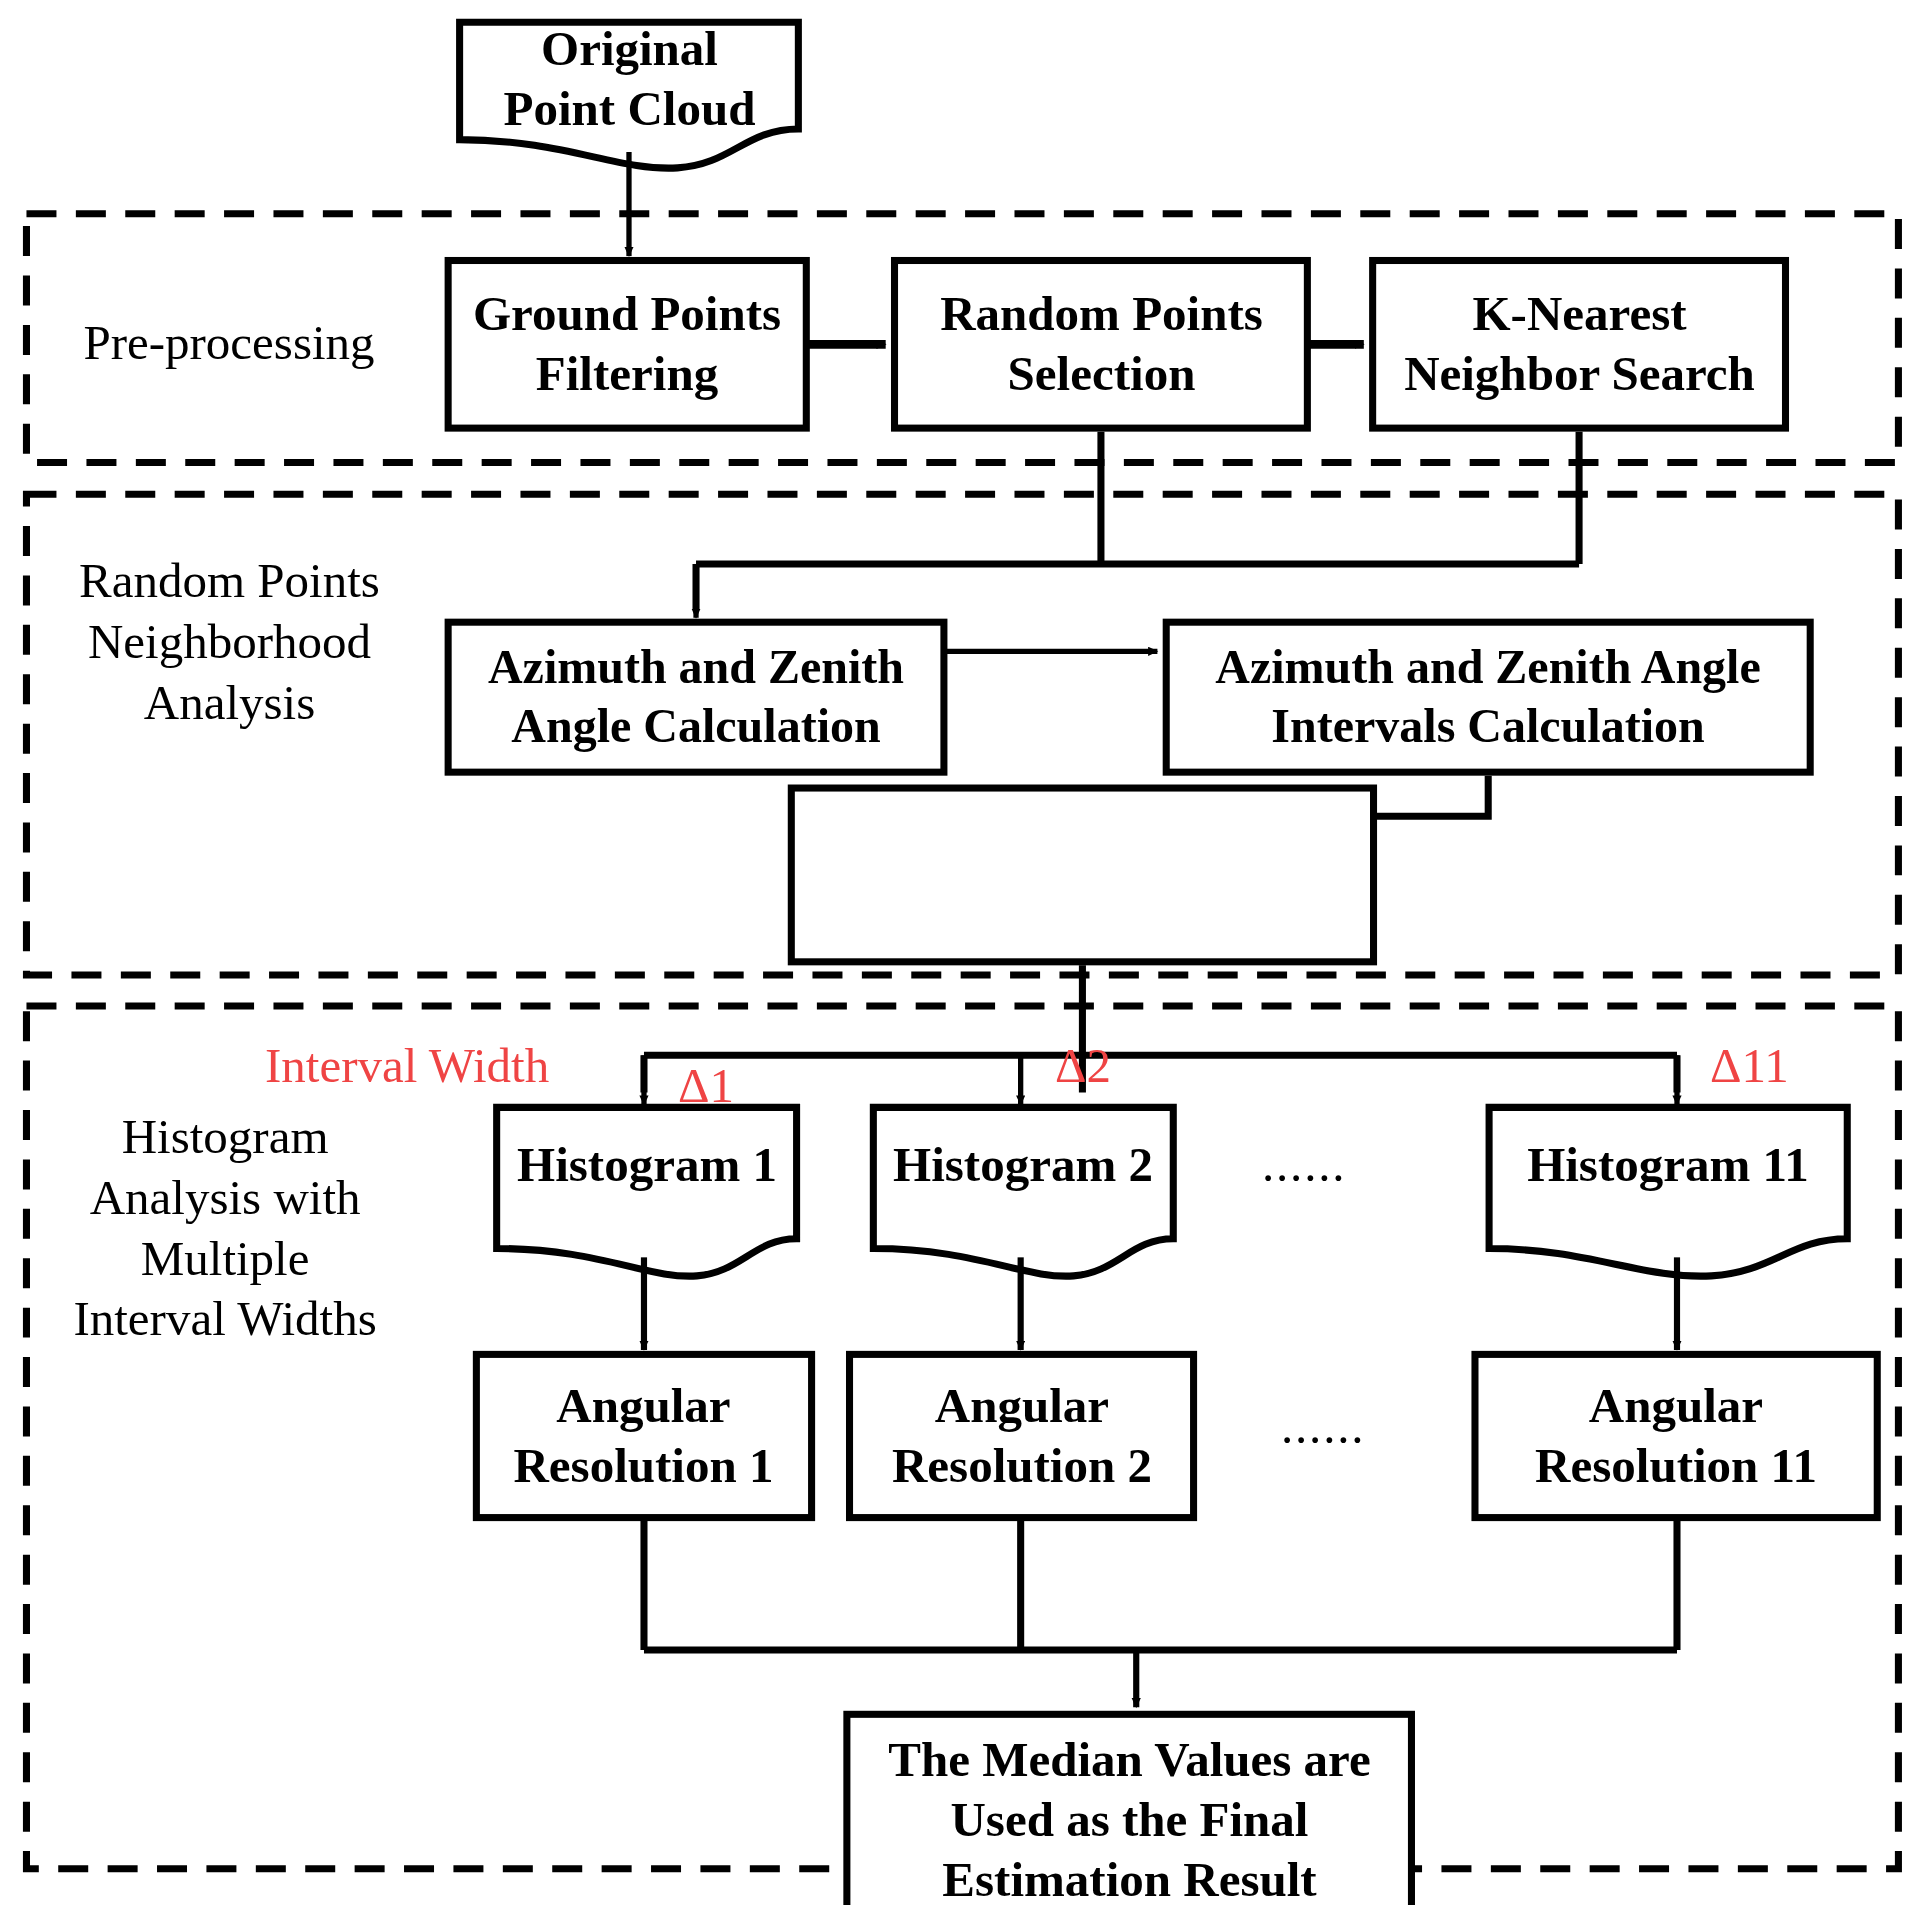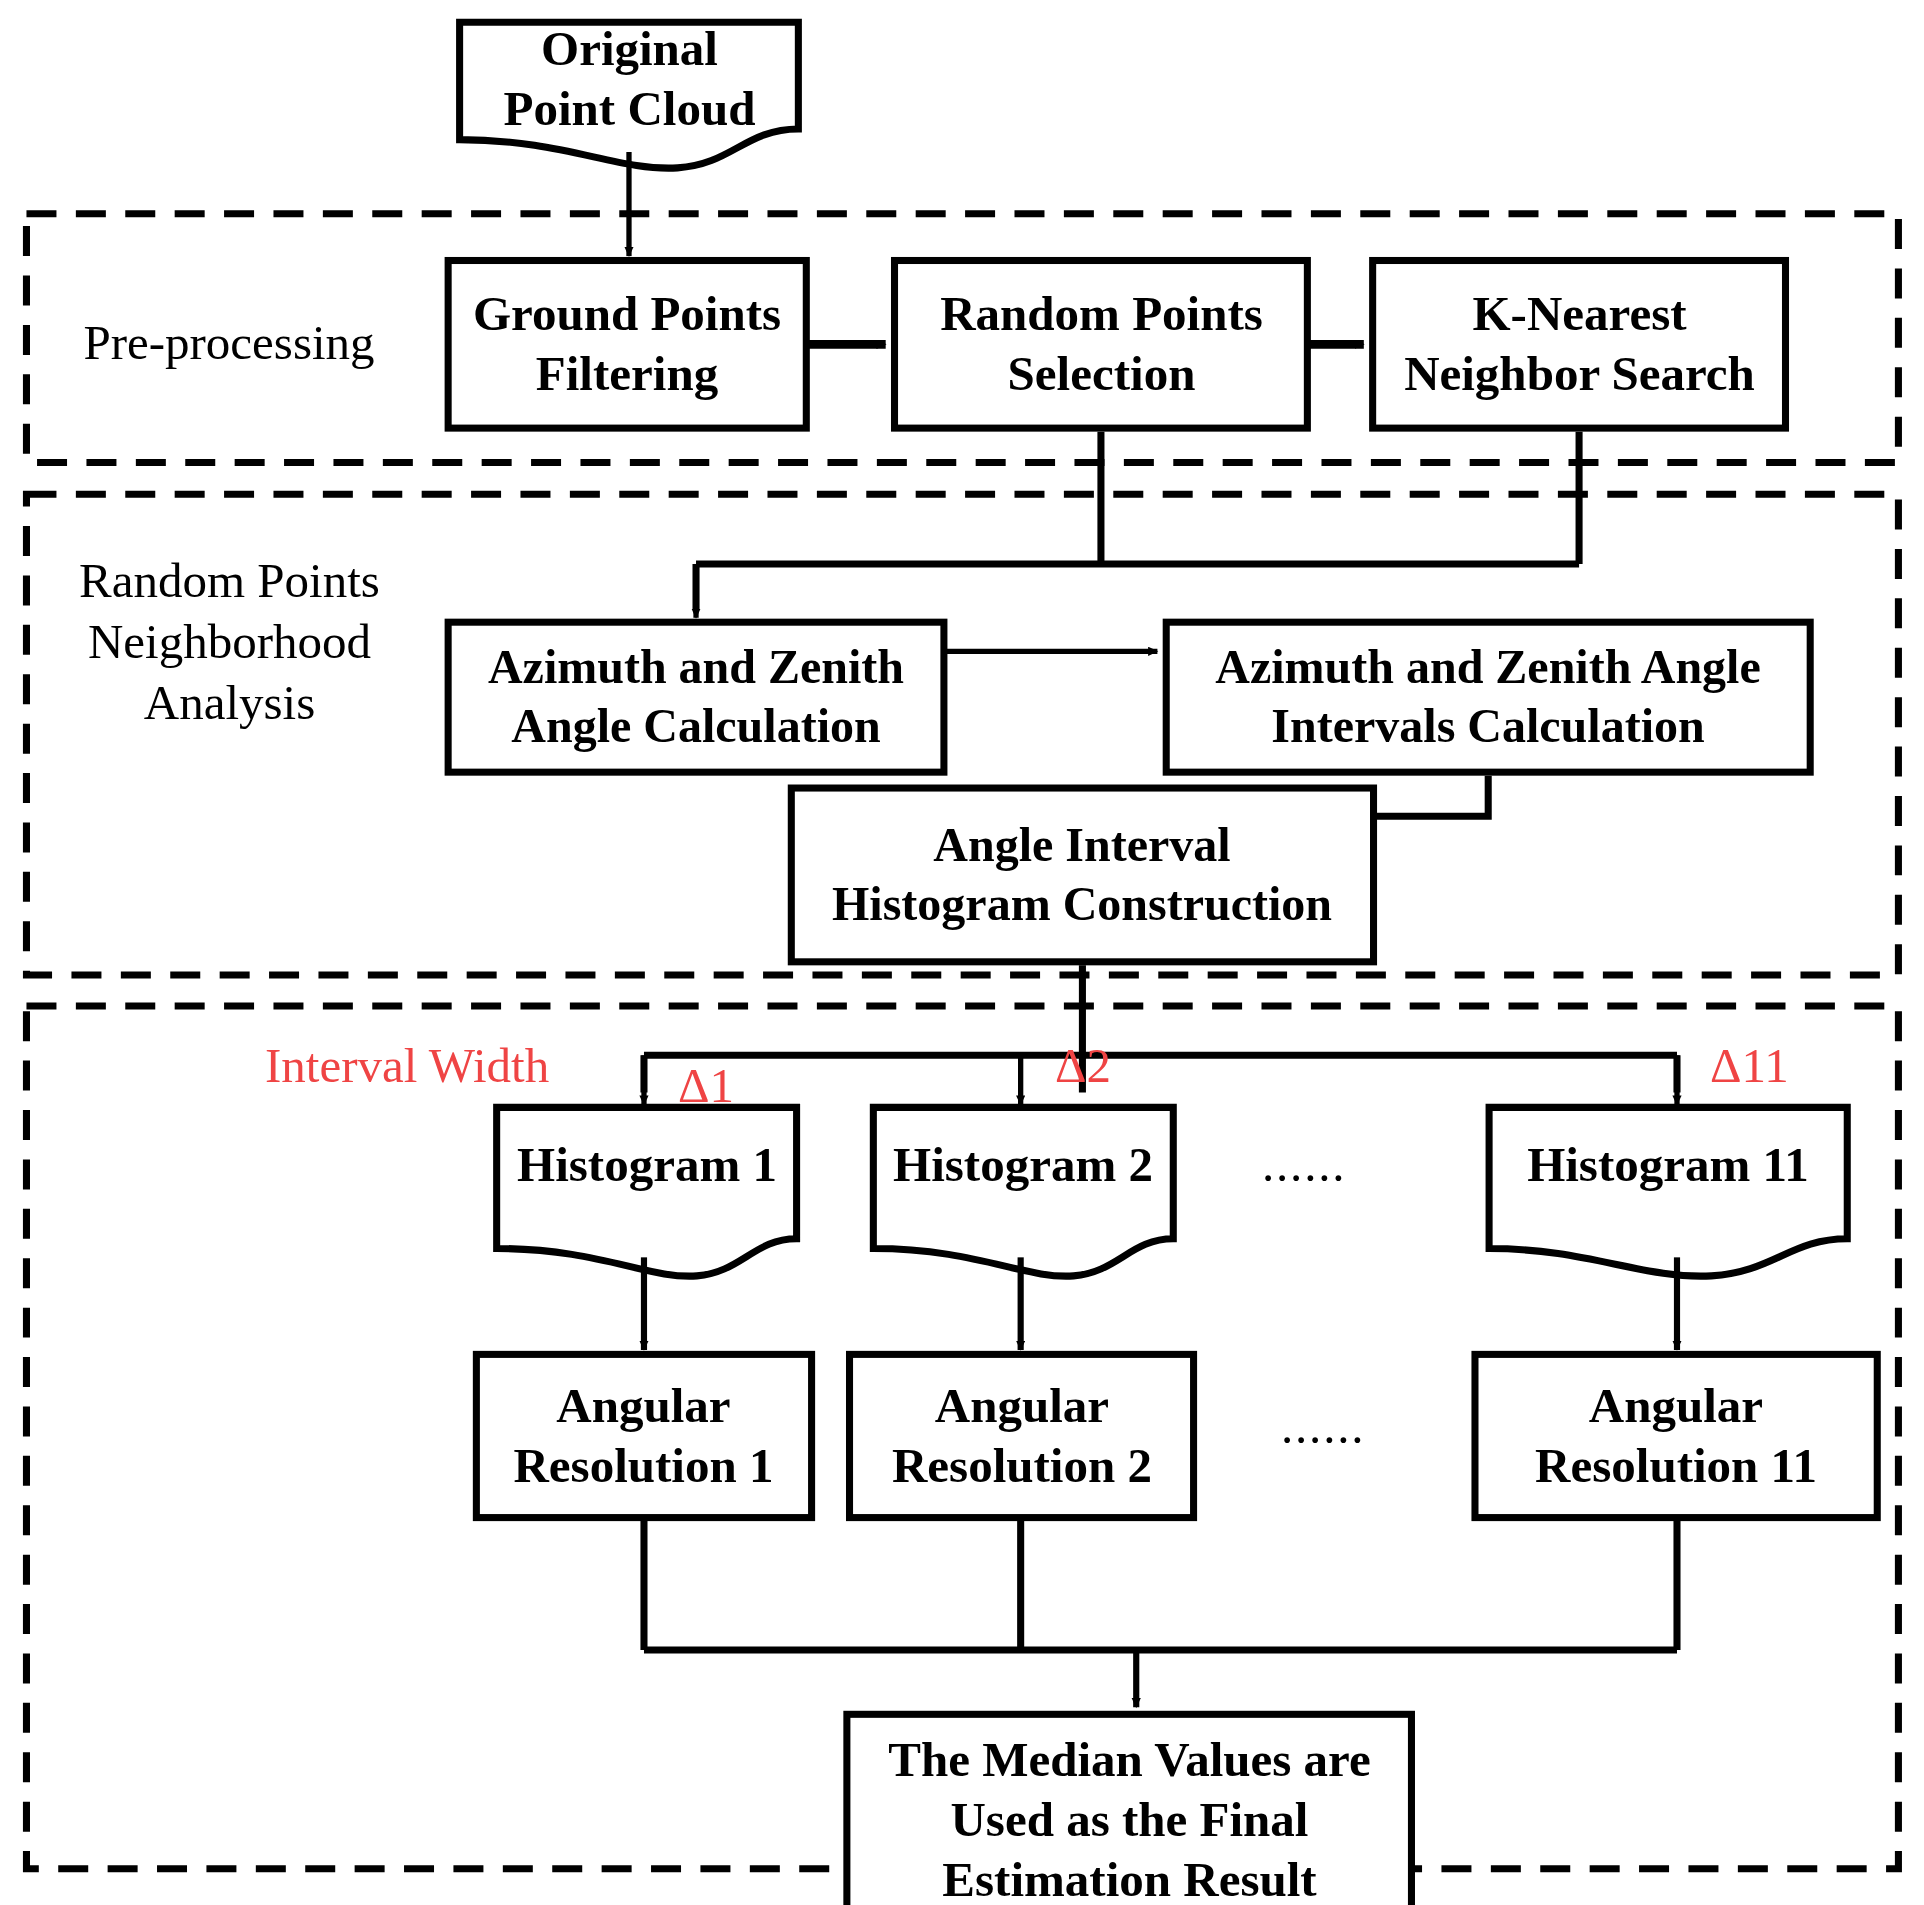--- a/index.html
+++ b/index.html
@@ -152,23 +152,25 @@
 Neighbor Search</div>
 
   <div class="sec-label" style="left:26.5px; top:551px; width:406px; font-size:49px;">Random Points
 Neighborhood
 Analysis</div>
 
   <div class="node-label" style="left:448px; top:622px; width:496px; height:150px; font-size:48px;">Azimuth and Zenith
 Angle Calculation</div>
   <div class="node-label" style="left:1166px; top:622px; width:644px; height:150px; font-size:48px;">Azimuth and Zenith Angle
 Intervals Calculation</div>
-  <div class="node-label" style="left:791px; top:788px; width:582px; height:174px; font-size:48px;">Angle Interval
-Histogram Construction</div>
 
+  <div class="sec-label" style="left:17.6px; top:1107px; width:415px; font-size:49px;">Histogram
+Analysis with
+Multiple
+Interval Widths</div>
 
   <div class="annot" style="left:265px; top:1037px; font-size:49px;">Interval Width</div>
 
   <div class="annot" style="left:678px; top:1037px; font-size:49px;margin-top:20px;">Δ1</div>
   <div class="annot" style="left:1055px; top:1037px; font-size:49px;">Δ2</div>
   <div class="annot" style="left:1710px; top:1037px; font-size:49px;">Δ11</div>
 
   <div class="node-label" style="left:497px; top:1116px; width:300px; height:97px; font-size:49px;">Histogram 1</div>
   <div class="node-label" style="left:873px; top:1116px; width:300px; height:97px; font-size:49px;">Histogram 2</div>
   <div class="node-label" style="left:1489px; top:1116px; width:358px; height:97px; font-size:49px;">Histogram 11</div>

